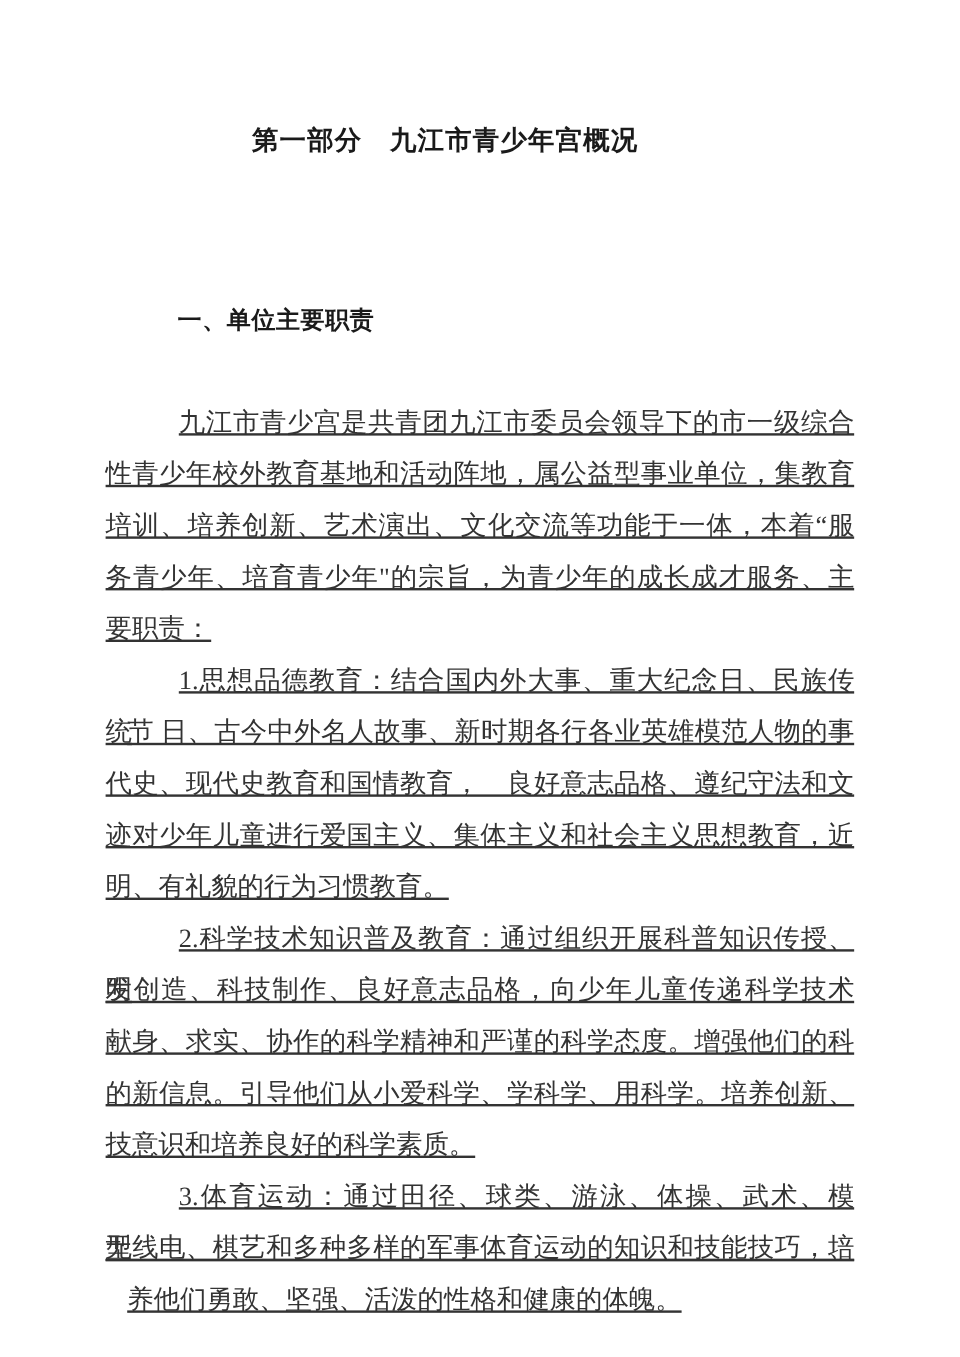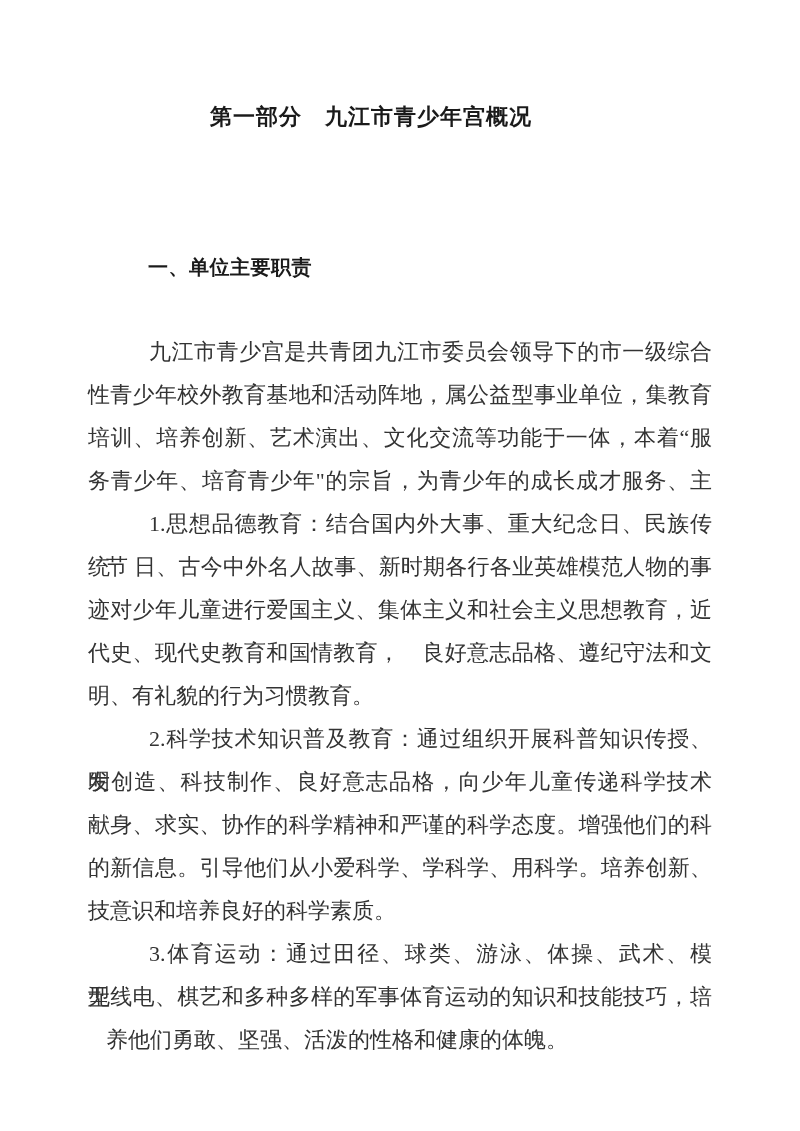--- a/index.html
+++ b/index.html
@@ -48,20 +48,21 @@
     top: 330px;
     left: 88px;
     width: 624px;
     color: var(--ink-body);
     font-size: 22px;
   }
   .ln {
     height: 43px;
     line-height: 43px;
     overflow: visible;
+    text-decoration: underline;
   }
   
   .ln.j {
     text-align: justify;
     text-align-last: justify;
   }
   
   .ln.i1 { text-indent: 61px; }
   
   .ln.i2 { text-indent: 18px; }
@@ -74,25 +75,26 @@
   <div class="doc-title">第一部分　九江市青少年宫概况</div>
 
   <div class="section-heading">一、单位主要职责</div>
 
   <div class="doc-body">
 
     <div class="ln i1 j">九江市青少宫是共青团九江市委员会领导下的市一级综合</div>
     <div class="ln j">性青少年校外教育基地和活动阵地，属公益型事业单位，集教育</div>
     <div class="ln j">培训、培养创新、艺术演出、文化交流等功能于一体，本着“服</div>
     <div class="ln j">务青少年、培育青少年"的宗旨，为青少年的成长成才服务、主</div>
+    <div class="ln">要职责：</div>
 
     <div class="ln i1 j">1.思想品德教育：结合国内外大事、重大纪念日、民族传统</div>
     <div class="ln i2 j">节 日、古今中外名人故事、新时期各行各业英雄模范人物的事</div>
+    <div class="ln j">代史、现代史教育和国情教育，　良好意志品格、遵纪守法和文</div>
     <div class="ln j">迹对少年儿童进行爱国主义、集体主义和社会主义思想教育，近</div>
-    <div class="ln j">代史、现代史教育和国情教育，　良好意志品格、遵纪守法和文</div>
     <div class="ln">明、有礼貌的行为习惯教育。</div>
 
     <div class="ln i1 j">2.科学技术知识普及教育：通过组织开展科普知识传授、发</div>
     <div class="ln j">明创造、科技制作、良好意志品格，向少年儿童传递科学技术</div>
     <div class="ln j">献身、求实、协作的科学精神和严谨的科学态度。增强他们的科</div>
     <div class="ln j">的新信息。引导他们从小爱科学、学科学、用科学。培养创新、</div>
     <div class="ln">技意识和培养良好的科学素质。</div>
 
     <div class="ln i1 j">3.体育运动：通过田径、球类、游泳、体操、武术、模型、</div>
     <div class="ln j">无线电、棋艺和多种多样的军事体育运动的知识和技能技巧，培</div>

